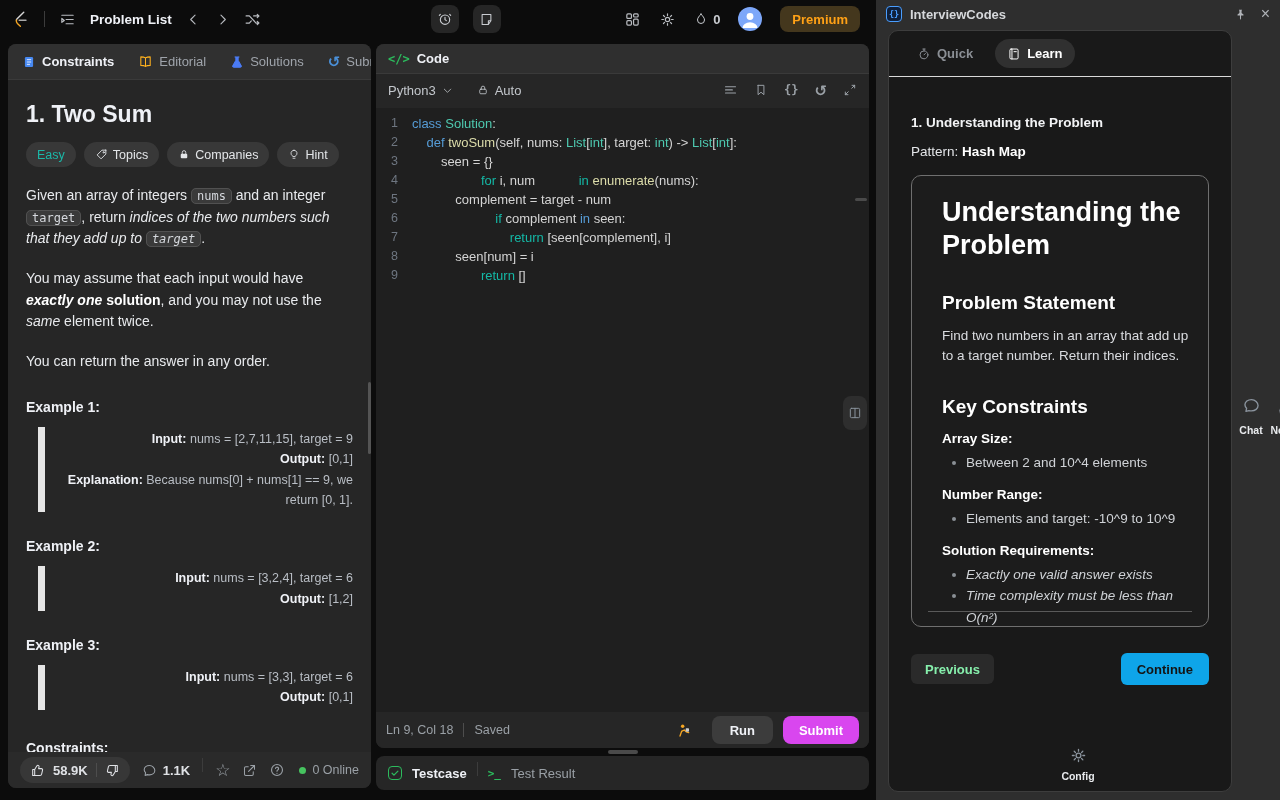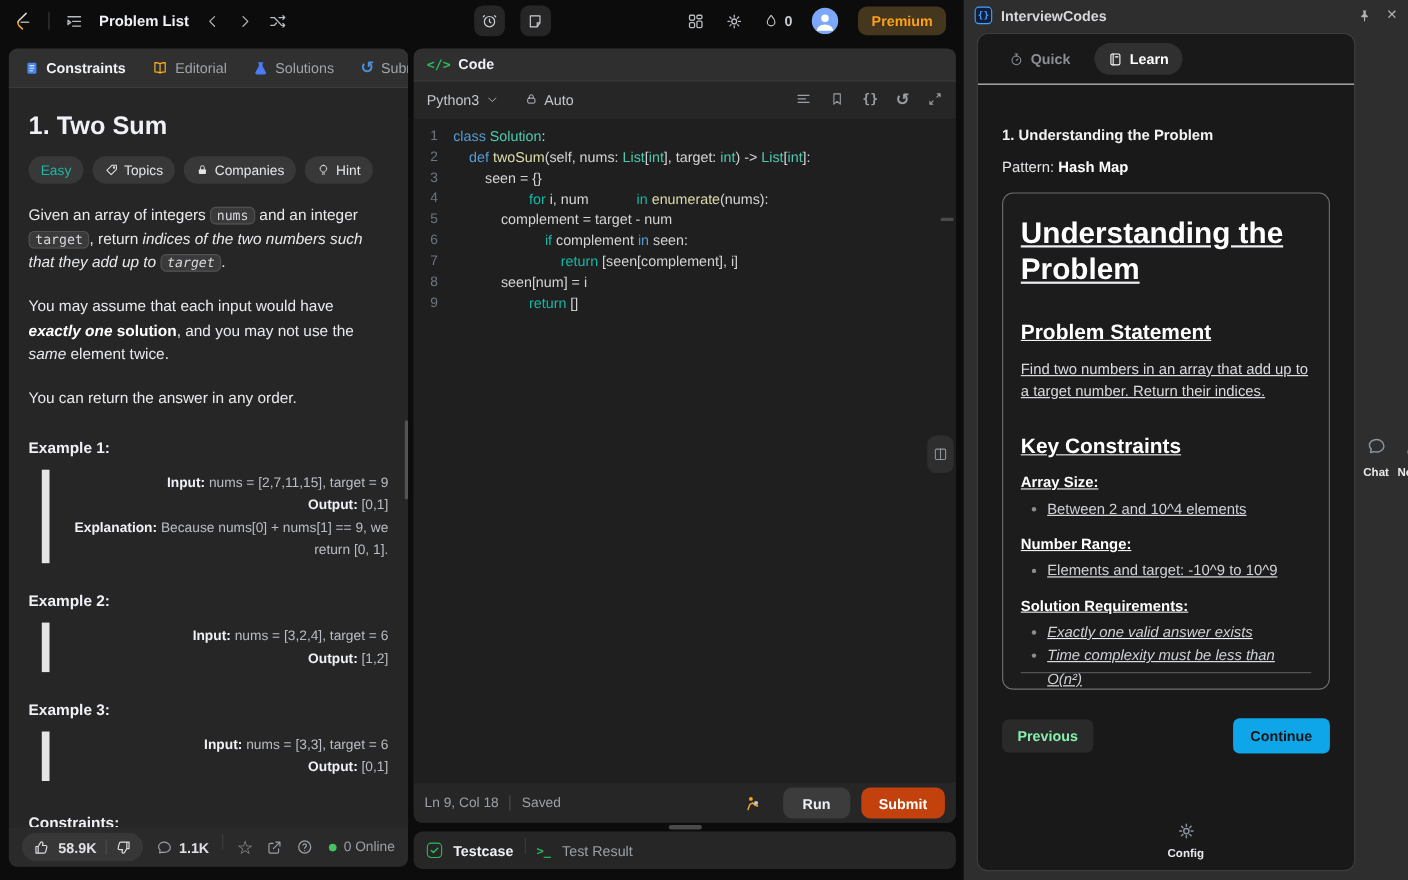--- a/index.html
+++ b/index.html
@@ -57,21 +57,21 @@
   .cl{display:flex;line-height:19px;font-size:13px;}
   .cl .gut{flex:0 0 36px;text-align:right;padding-right:14px;color:#6e7681;font-size:12.5px;}
   .cl .src{white-space:pre;color:#d4d4d4;}
   .tk{color:#569cd6;} .tc{color:#14b8a6;margin-left:40px;} .tt{color:#4ec9b0;} .tf{color:#dcdcaa;}
   .ed-hscroll{position:absolute;right:2px;top:154px;width:12px;height:3px;background:#4a4a4a;border-radius:2px;}
   .panel-toggle{position:absolute;right:2px;top:352px;width:24px;height:34px;border-radius:8px;background:#2e2e2e;display:flex;align-items:center;justify-content:center;color:#8b949e;}
   .cp-status{position:absolute;left:0;right:0;bottom:0;height:36px;display:flex;align-items:center;padding:0 10px;gap:10px;background:#262626;}
   .status-txt{font-size:12.5px;color:#9aa0a6;}
   .status-sep{width:1px;height:14px;background:#4d4d4d;}
   .run-btn{margin-left:10px;height:28px;padding:0 18px;border-radius:8px;background:#3c3c3c;color:#eff1f6;font-size:13px;font-weight:700;display:flex;align-items:center;}
-  .submit-btn{height:28px;padding:0 16px;border-radius:8px;background:#c2410c;color:#fff;font-size:13px;font-weight:700;display:flex;align-items:center;}
+  .submit-btn{height:28px;padding:0 16px;border-radius:8px;background:#d946ef;color:#fff;font-size:13px;font-weight:700;display:flex;align-items:center;}
   .drag-dash{position:absolute;left:608px;top:750px;width:30px;height:4px;border-radius:2px;background:#4a4a4a;}
   
   .console{position:absolute;left:376px;top:756px;width:493px;height:34px;background:#262626;border-radius:8px;display:flex;align-items:center;padding:0 12px;gap:10px;}
   .tc-check{width:14px;height:14px;border:1.6px solid #2cbb5d;border-radius:4px;display:flex;align-items:center;justify-content:center;color:#2cbb5d;}
   .console .t1{font-size:13px;font-weight:700;color:#eff1f6;}
   .console .term{color:#2cbb5d;font-family:"DejaVu Sans Mono",monospace;font-size:11px;font-weight:700;}
   .console .t2{font-size:13px;color:#9aa0a6;}
   
   .rightpanel{position:absolute;left:876px;top:0;width:404px;height:800px;background:#2e2e2e;}
   .rp-head{height:28px;display:flex;align-items:center;gap:8px;padding:0 10px;}
@@ -80,21 +80,21 @@
   .rp-head-right{margin-left:auto;display:flex;align-items:center;gap:14px;color:#b0b3b8;}
   .rp-close{font-size:16px;color:#b0b3b8;}
   .rp-card{position:absolute;left:12px;top:30px;width:344px;bottom:8px;background:#191919;border:1px solid #3d3d3d;border-radius:10px;overflow:hidden;}
   .rp-tabs{height:46px;display:flex;align-items:center;gap:10px;padding:0 16px;border-bottom:1.5px solid #d9d9d9;}
   .rp-tab{display:flex;align-items:center;gap:6px;font-size:13px;font-weight:600;color:#8b8f95;padding:7px 12px;border-radius:17px;}
   .rp-tab.active{background:#303030;color:#fff;}
   .rp-body{position:absolute;top:48px;left:0;right:0;bottom:0;padding:36px 22px 0 22px;overflow:hidden;}
   .rp-step{font-size:13.5px;font-weight:700;color:#f2f3f5;margin-bottom:14px;}
   .rp-pattern{font-size:13.5px;color:#e4e6e9;margin-bottom:16px;}
   .rp-pattern .b{font-weight:700;color:#fff;}
-  .inner-card{border:1px solid #6f6f6f;border-radius:10px;background:#1c1c1c;padding:16px 16px 14px 16px;height:452px;position:relative;overflow:hidden;text-decoration:underline;}
+  .inner-card{border:1px solid #6f6f6f;border-radius:10px;background:#1c1c1c;padding:16px 16px 14px 30px;height:452px;position:relative;overflow:hidden;}
   .ic-h1{font-size:27px;font-weight:800;line-height:1.22;color:#fff;margin:4px 0 10px 0;}
   .ic-h2{font-size:19px;font-weight:800;color:#fff;margin:30px 0 12px 0;}
   .ic-p{font-size:13.5px;color:#dadce0;line-height:1.5;margin:0;}
   .grp-label{font-size:13.5px;font-weight:700;color:#fff;margin-top:13px;}
   .grp-ul{margin:6px 0 0 0;padding:0;list-style:none;}
   .grp-li{display:flex;align-items:baseline;gap:10px;font-size:13.5px;color:#cfd2d6;line-height:1.6;padding-left:10px;}
   .grp-li .dot{width:4px;height:4px;border-radius:50%;background:#8a8f95;flex:0 0 auto;position:relative;top:-2px;}
   .ic-hr{position:absolute;left:16px;right:16px;bottom:14px;height:1px;background:#5a5a5a;}
   .rp-btns{display:flex;align-items:center;justify-content:space-between;margin-top:26px;}
   .prev-btn{height:30px;padding:0 14px;border-radius:6px;background:#2a2a2a;color:#86efac;font-size:13px;font-weight:600;display:flex;align-items:center;}

